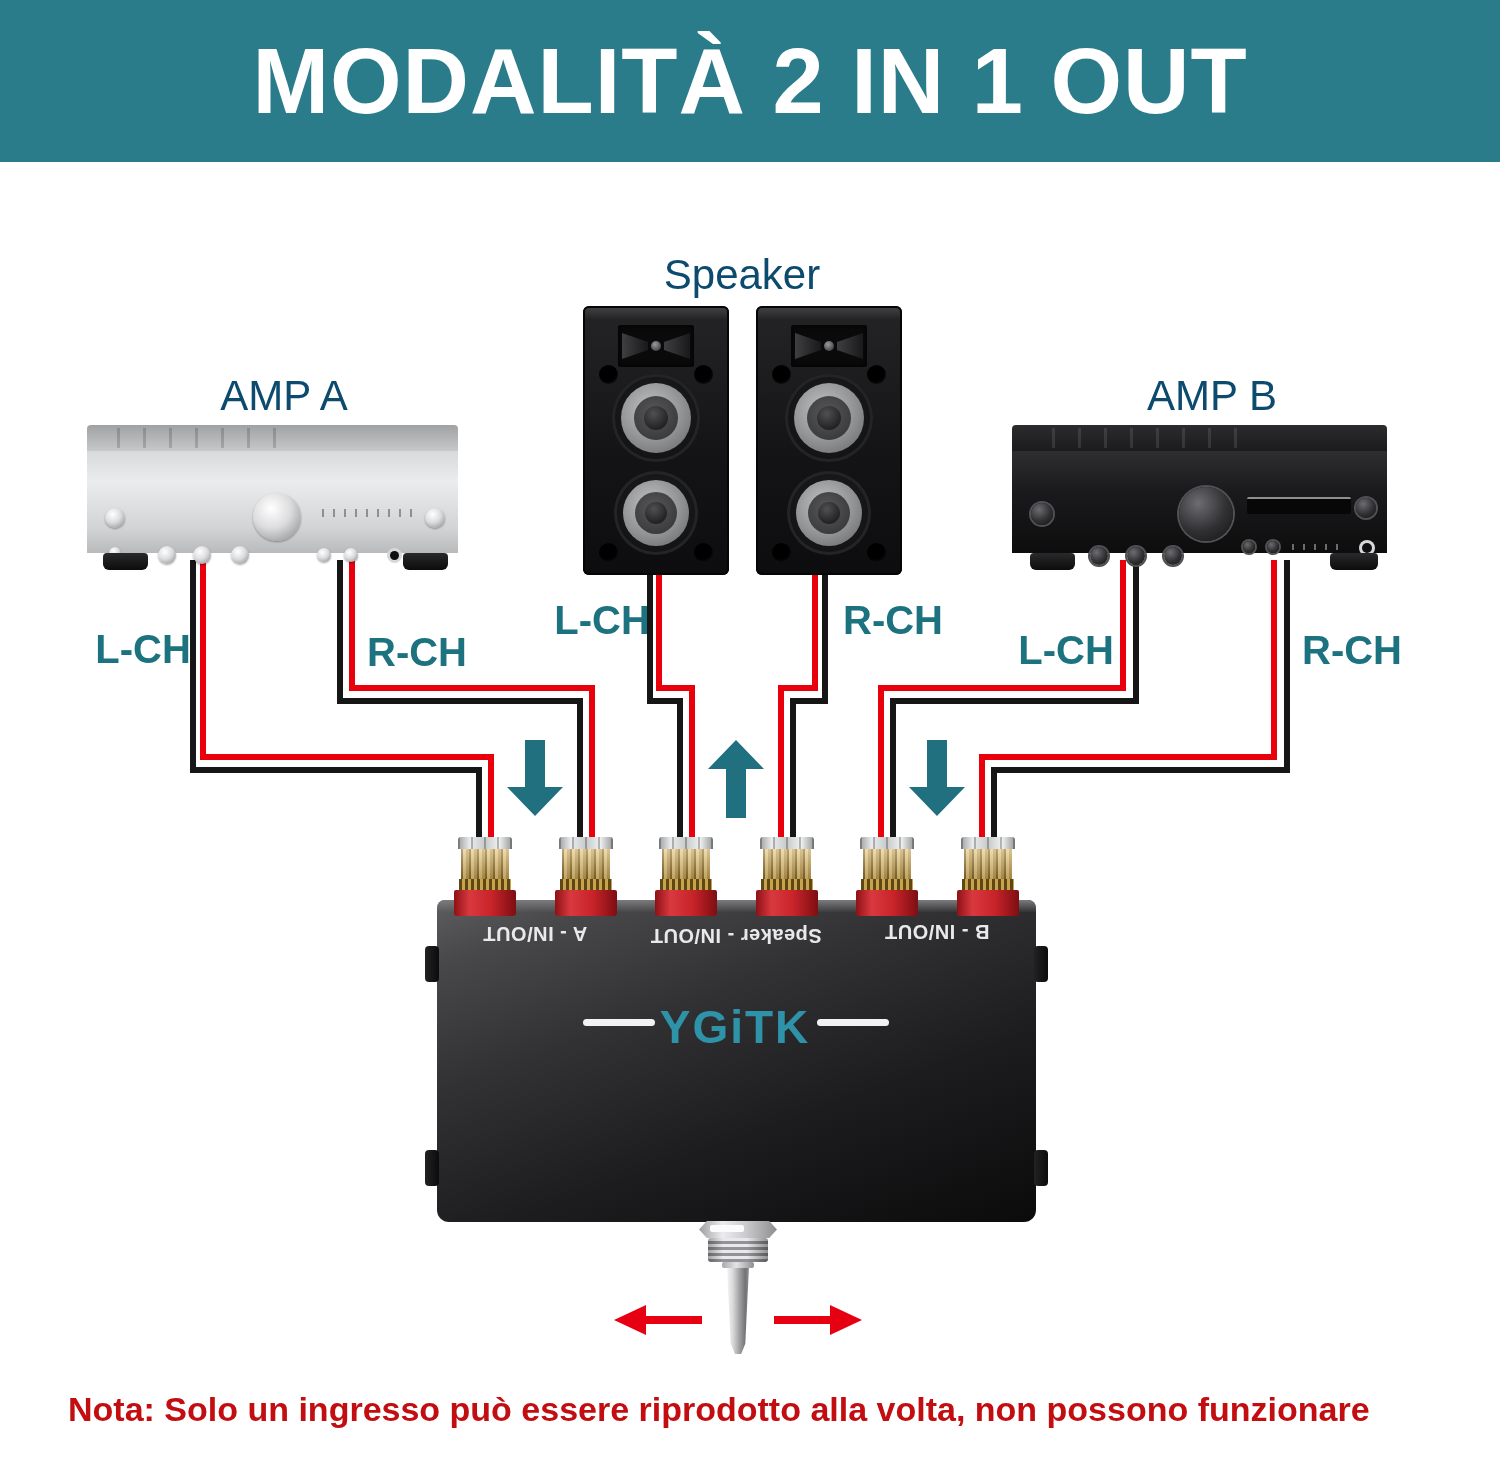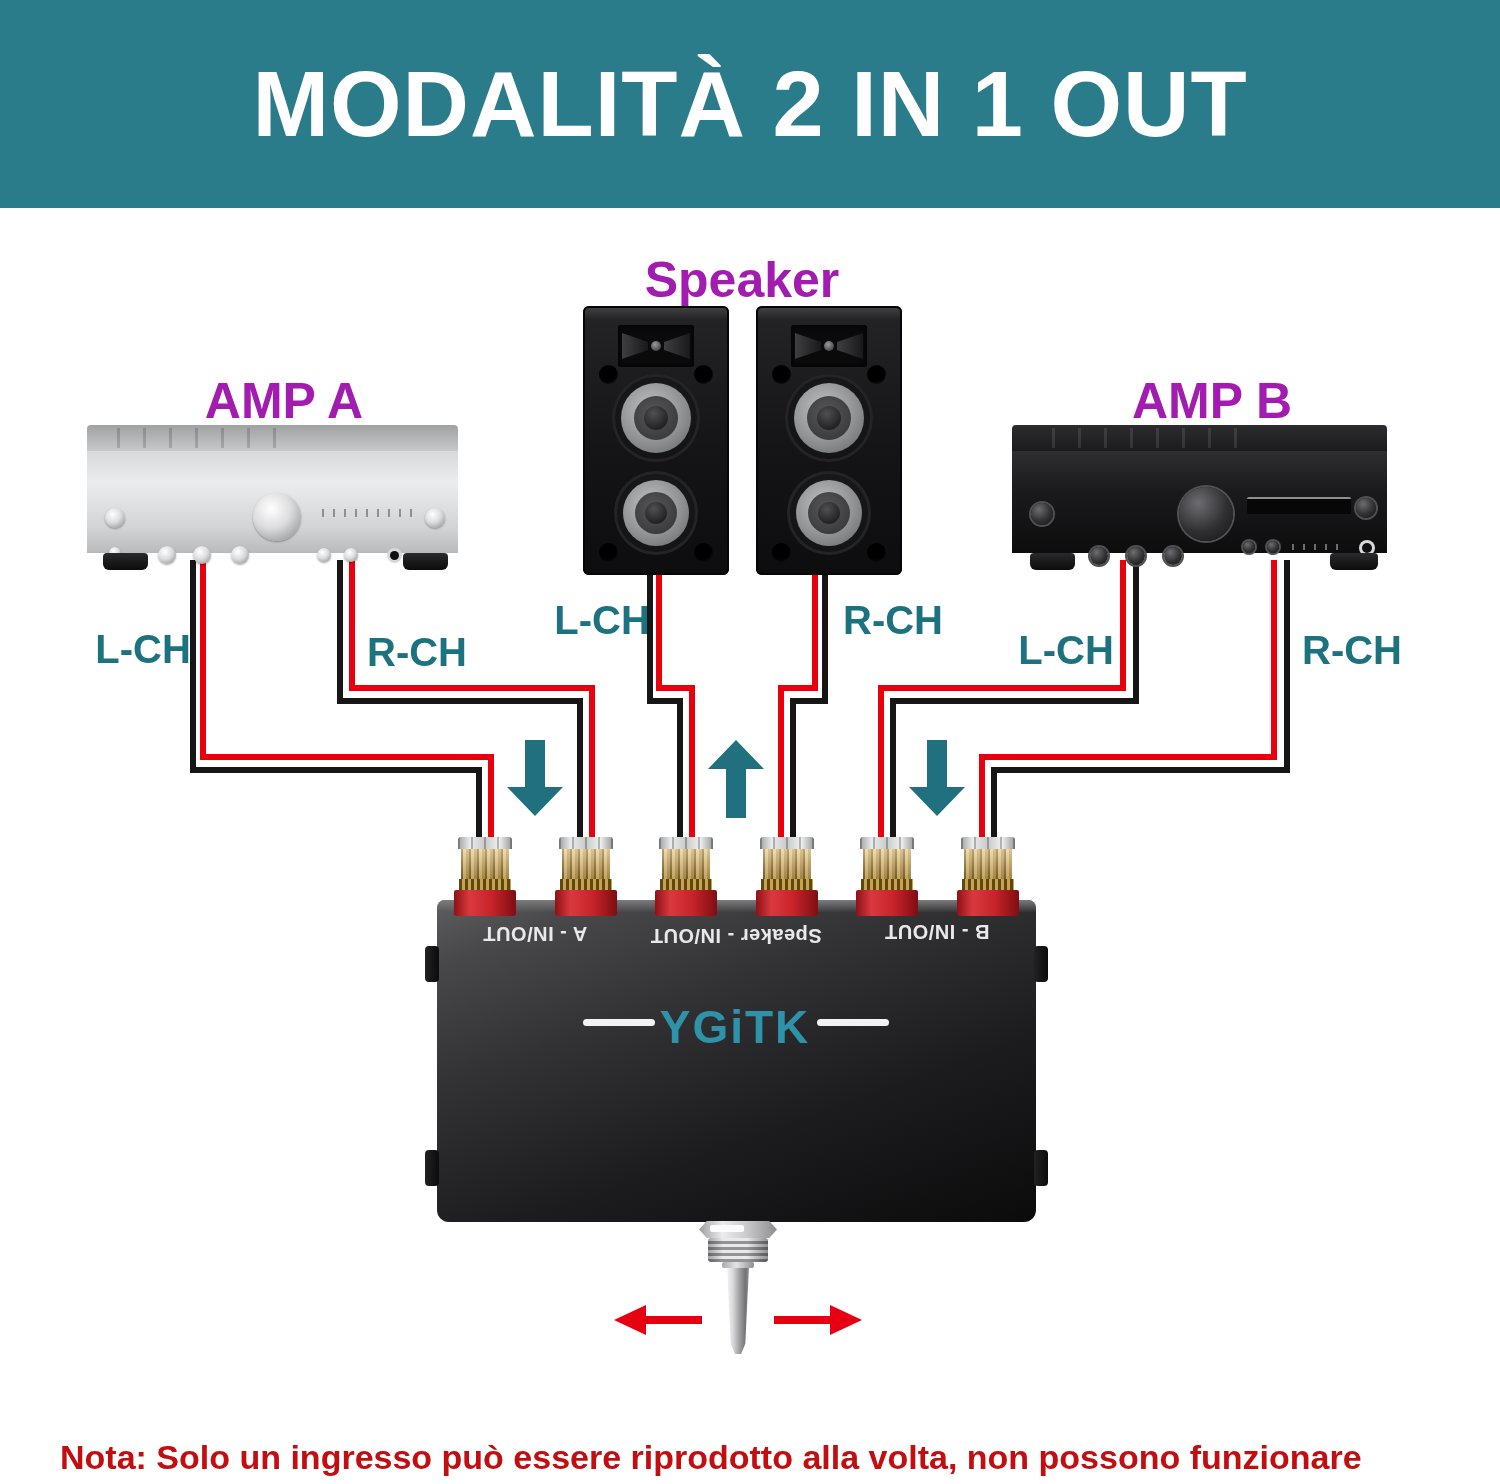--- a/index.html
+++ b/index.html
@@ -1,27 +1,27 @@
 <!DOCTYPE html>
 <html><head>
 <meta charset="utf-8">
 <style>
   html,body{margin:0;padding:0;background:#ffffff;}
   .stage{position:relative;width:1500px;height:1484px;background:#ffffff;overflow:hidden;
          font-family:"Liberation Sans",sans-serif;}
   .abs{position:absolute;}
 
   
-  .banner{left:0;top:0;width:1500px;height:208px;background:#2b7c8b;
+  .banner{left:0;top:0;width:1500px;height:162px;background:#2b7c8b;
           display:flex;flex-direction:column;align-items:center;justify-content:center;gap:4px;}
   .banner-title{color:#ffffff;font-size:92px;font-weight:bold;letter-spacing:1px;line-height:1;}
   .banner-sub{color:#ffffff;font-size:45px;font-weight:normal;letter-spacing:0.5px;line-height:1.1;}
 
   
-  .dev-label{color:#a21caf;font-weight:bold;font-size:50px;transform:translateX(-50%);white-space:nowrap;}
+  .dev-label{color:#0c4a6e;font-weight:normal;font-size:42px;transform:translateX(-50%);white-space:nowrap;}
   .ch-label{color:#1d7280;font-weight:bold;font-size:40px;transform:translateX(-50%);white-space:nowrap;}
 
   
   .amp{border-radius:4px;}
   .amp-top{left:0;top:0;width:100%;height:26px;border-radius:4px 4px 0 0;}
   .amp-face{left:0;top:26px;width:100%;height:102px;}
   .amp-a .amp-top{background:linear-gradient(180deg,#9fa1a3,#c6c8ca);}
   .amp-a .amp-face{background:linear-gradient(180deg,#d7d9db 0%,#ebecee 30%,#d2d4d6 75%,#b8babc 100%);}
   .amp-b .amp-top{background:linear-gradient(180deg,#2c2c2e,#1b1b1d);}
   .amp-b .amp-face{background:linear-gradient(180deg,#2e2e30 0%,#1a1a1c 40%,#0d0d0e 100%);}
@@ -270,15 +270,15 @@
     <div class="abs post-knurl" style="left:2px;top:42px;width:52px;height:11px;"></div>
     <div class="abs post-red" style="left:-3px;top:53px;width:62px;height:26px;"></div>
   </div>
 
   <div class="abs hexnut" style="left:699px;top:1221px;width:78px;height:17px;"></div>
   <div class="abs facet" style="left:710px;top:1225px;width:34px;height:7px;"></div>
   <div class="abs collar" style="left:708px;top:1238px;width:60px;height:24px;"></div>
   <div class="abs neck" style="left:722px;top:1262px;width:32px;height:6px;"></div>
   <div class="abs lever" style="left:725px;top:1268px;width:26px;height:86px;"></div>
 
-  <div class="abs note" style="left:60px;top:1390px;margin-top:48px;">Nota: Solo un ingresso può essere riprodotto alla volta, non possono funzionare</div>
+  <div class="abs note" style="left:68px;top:1390px;">Nota: Solo un ingresso può essere riprodotto alla volta, non possono funzionare</div>
 
 </div>
 
 </body></html>

